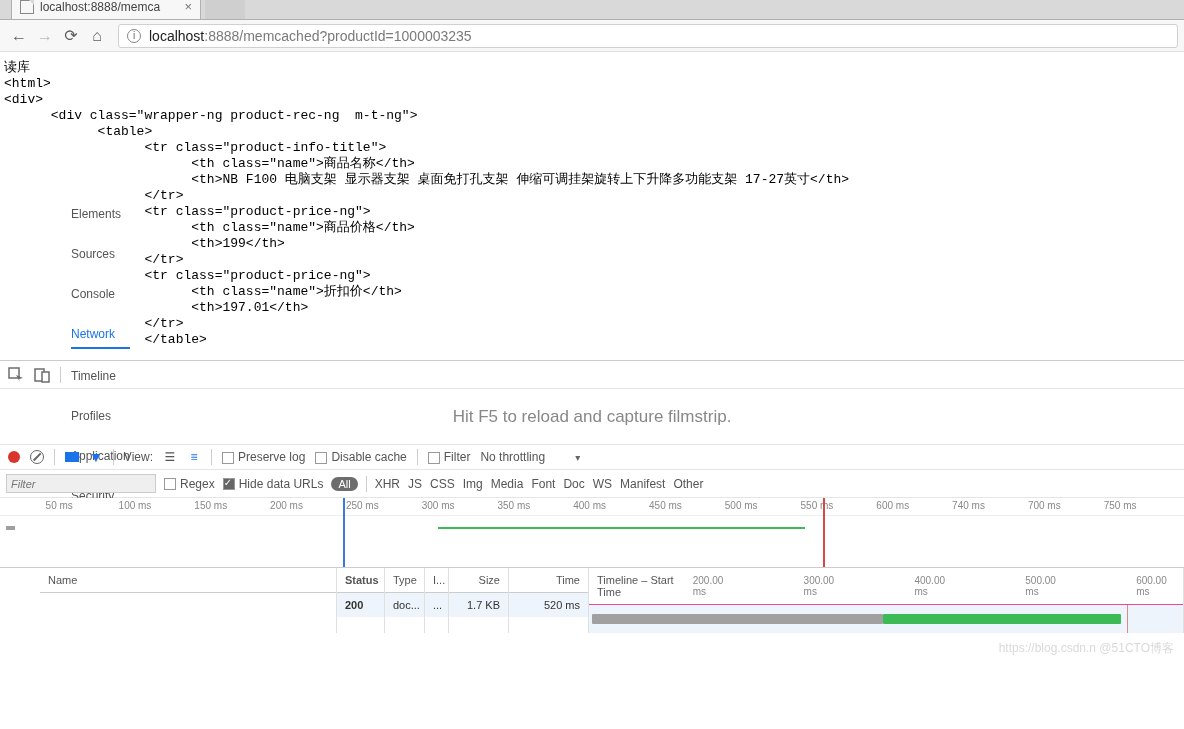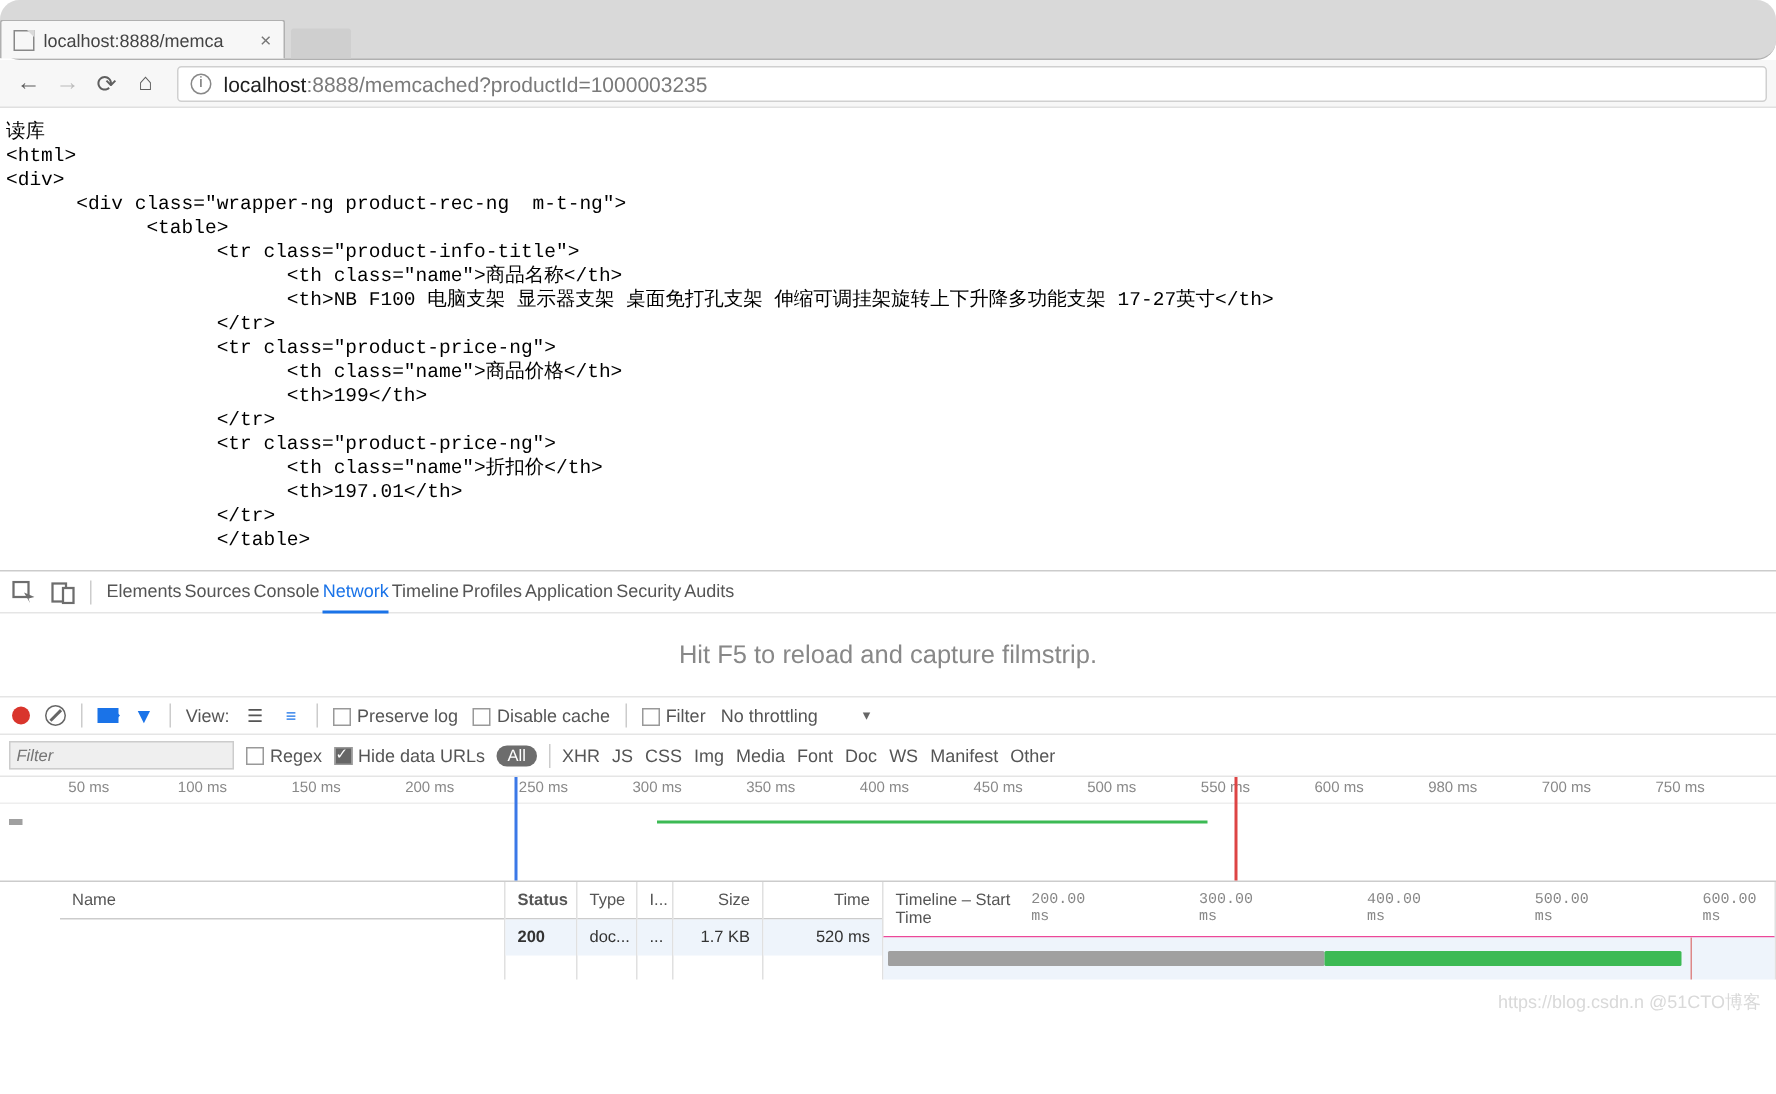--- a/index.html
+++ b/index.html
@@ -1,36 +1,36 @@
 <!DOCTYPE html>
 <html><head>
 <meta charset="utf-8">
 <style>
   * { box-sizing: border-box; margin: 0; padding: 0; }
   body { font-family: "Segoe UI", Arial, sans-serif; font-size: 12px; color: #333; background: #fff; width:1184px; }
-  .tab-strip { height: 40px; background:#d9d9d9; display:flex; align-items:flex-end; padding-left:0; border-bottom:1px solid #b0b0b0;border-radius:13px;}
+  .tab-strip { height: 20px; background:#d9d9d9; display:flex; align-items:flex-end; padding-left:11px; border-bottom:1px solid #b0b0b0;}
   .tab { background:#f7f7f7; border:1px solid #b0b0b0; border-bottom:none; height:26px; display:flex; align-items:center; padding:0 8px; font-size:12px; color:#444; min-width:190px; border-radius:2px 2px 0 0;}
   .tab .doc-icon {width:14px;height:14px;border:1px solid #888;margin-right:6px;position:relative;}
   .tab .doc-icon::after{content:"";position:absolute;top:-1px;right:-1px;border-top:5px solid #d9d9d9;border-left:5px solid transparent;}
   .tab .close {margin-left:auto;color:#777;font-size:13px;line-height:1;}
   .ghost-tab{width:40px;height:20px;background:#cfcfcf;margin-left:4px;border-radius:2px 2px 0 0;}
   .addr-bar { height:32px; display:flex; align-items:center; padding:0 6px; background:#f7f7f7; border-bottom:1px solid #e0e0e0;}
   .nav-btn { width:26px; text-align:center; color:#5f5f5f; font-size:16px; cursor:pointer;}
   .nav-btn.disabled{color:#bdbdbd;}
   .omnibox { flex:1; height:24px; border:1px solid #d0d0d0; border-radius:3px; display:flex; align-items:center; padding:0 8px; margin-left:8px; background:#fff; color:#555; font-size:14px;}
   .omnibox .info-i{width:14px;height:14px;border:1px solid #888;border-radius:50%;display:flex;align-items:center;justify-content:center;font-size:10px;color:#666;margin-right:8px;}
   .omnibox .host{color:#202020;}
   .omnibox .path{color:#7a7a7a;}
   .page-body { padding:8px 4px 12px 4px; font-family: "NSimSun","SimSun","Courier New",monospace; font-size:13px; line-height:16px; color:#000;}
   .page-body div{white-space:pre;}
   
   .devtools {border-top:1px solid #ccc; background:#fff;}
   .dt-header{display:flex;align-items:center;height:28px;border-bottom:1px solid #e5e5e5;padding:0 8px;color:#555;font-size:12px;}
   .dt-icon{width:16px;height:16px;margin-right:10px;color:#6d6d6d;}
-  .dt-tabs{display:flex;gap:2px;margin-left:10px;}
+  .dt-tabs{display:flex;gap:14px;margin-left:10px;flex-direction:column;}
   .dt-tab{padding:6px 0;cursor:pointer;color:#555;}
   .dt-tab.active{color:#1a73e8;border-bottom:2px solid #1a73e8;}
   .filmstrip{height:56px;display:flex;align-items:center;justify-content:center;color:#888;font-size:17px;border-bottom:1px solid #e5e5e5;}
   .toolbar-row{display:flex;align-items:center;gap:10px;padding:4px 8px;font-size:12px;color:#555;border-bottom:1px solid #e5e5e5;}
   .rec-dot{width:12px;height:12px;border-radius:50%;background:#d9352c;}
   .no-icon{width:14px;height:14px;border:1.5px solid #666;border-radius:50%;position:relative;}
   .no-icon::after{content:"";position:absolute;left:1px;top:5px;width:10px;height:1.5px;background:#666;transform:rotate(-45deg);}
   .cam-icon{width:14px;height:10px;background:#1a73e8;position:relative;}
   .cam-icon::after{content:"";position:absolute;right:-5px;top:1px;border:4px solid transparent;border-left-color:#1a73e8;}
   .funnel-icon{color:#1a73e8;font-size:14px;}
@@ -193,21 +193,21 @@
       <span class="tick" style="left:17.8%">150 ms</span>
       <span class="tick" style="left:24.2%">200 ms</span>
       <span class="tick" style="left:30.6%">250 ms</span>
       <span class="tick" style="left:37%">300 ms</span>
       <span class="tick" style="left:43.4%">350 ms</span>
       <span class="tick" style="left:49.8%">400 ms</span>
       <span class="tick" style="left:56.2%">450 ms</span>
       <span class="tick" style="left:62.6%">500 ms</span>
       <span class="tick" style="left:69%">550 ms</span>
       <span class="tick" style="left:75.4%">600 ms</span>
-      <span class="tick" style="left:81.8%">980 ms</span>
+      <span class="tick" style="left:81.8%">740 ms</span>
       <span class="tick" style="left:88.2%">700 ms</span>
       <span class="tick" style="left:94.6%">750 ms</span>
     </div>
     <div class="track bar-grey" style="left:0.5%;width:0.8%;"></div>
     <div class="track" style="left:37%;width:31%;height:2px;top:29px;background:#3cba54;"></div>
     <div class="blue-marker" style="left:29%;"></div>
     <div class="red-marker" style="left:69.5%;"></div>
   </div>
 
   <div class="req-table">
@@ -230,21 +230,21 @@
       <div class="col-head">Size</div>
       <div class="col-cell">1.7 KB</div>
     </div>
     <div class="col time-col">
       <div class="col-head">Time</div>
       <div class="col-cell">520 ms</div>
     </div>
     <div class="col waterfall-col">
       <div class="wf-head">
         <span>Timeline – Start Time</span>
-        <span style="display:flex;gap:72px;font-family:Liberation Mono, monospace;">
+        <span style="display:flex;gap:72px;">
           <span class="wf-tick" style="position:static;transform:none">200.00 ms</span>
           <span class="wf-tick" style="position:static;transform:none">300.00 ms</span>
           <span class="wf-tick" style="position:static;transform:none">400.00 ms</span>
           <span class="wf-tick" style="position:static;transform:none">500.00 ms</span>
           <span class="wf-tick" style="position:static;transform:none">600.00 ms</span>
         </span>
       </div>
       <div class="wf-row">
         <div class="bar bar-grey" style="left:0.5%;width:49%;"></div>
         <div class="bar bar-green" style="left:49.5%;width:40%;"></div>

